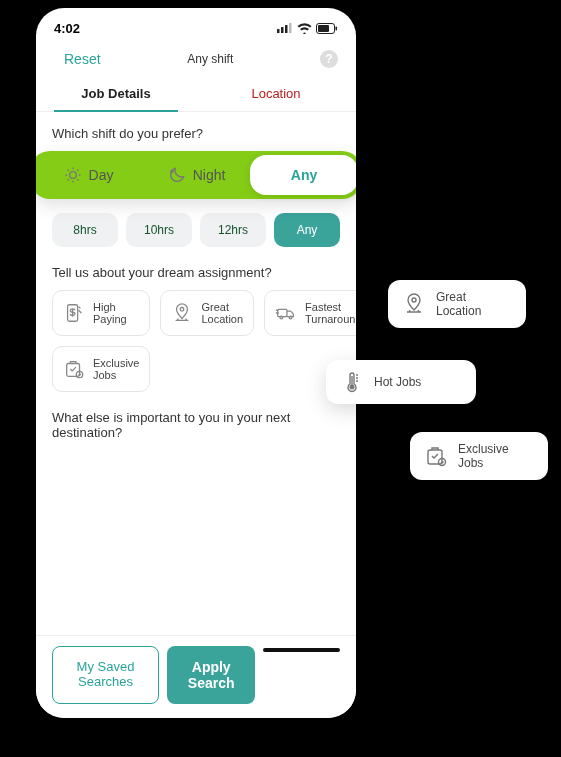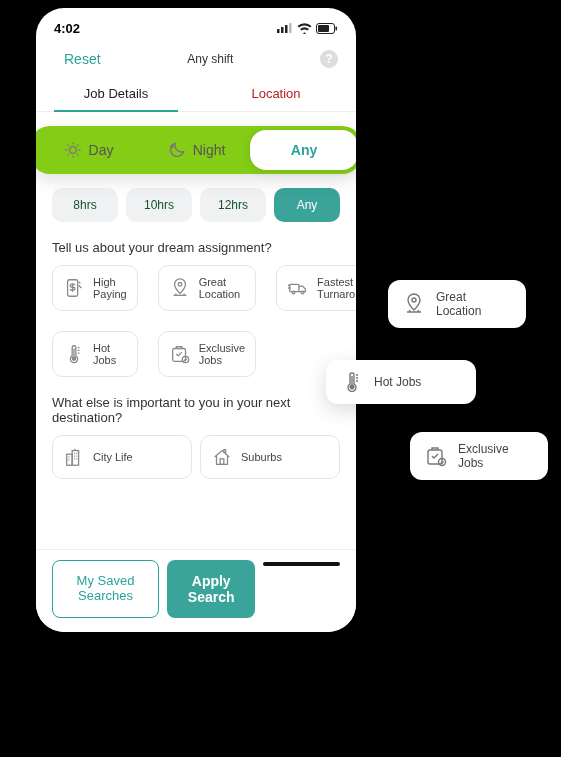--- a/index.html
+++ b/index.html
@@ -9,21 +9,21 @@
     height: 757px;
     font-family: -apple-system, BlinkMacSystemFont, "Segoe UI", sans-serif;
     position: relative;
     overflow: hidden;
   }
   .phone {
     position: absolute;
     left: 36px;
     top: 8px;
     width: 320px;
-    height: 624px;
+    height: 710px;
     background: #fff;
     border-radius: 28px;
     box-shadow: 0 8px 40px rgba(0,0,0,0.3);
     overflow: hidden;
     display: flex;
     flex-direction: column;
   }
   .statusbar {
     height: 32px;
     padding: 8px 18px 0 18px;
@@ -54,21 +54,21 @@
   }
   .tab {
     flex: 1; text-align: center;
     padding: 10px 0;
     font-size: 13px;
     color: #b91c1c;
     font-weight: 500;
     position: relative;
   }
   .tab.active {
-    font-weight: 400;
+    font-weight: 700;
     color: #222;
   }
   .tab.active::after {
     content: "";
     position: absolute;
     left: 18px; right: 18px; bottom: -1px;
     height: 2px; background: #2aa39a;
   }
   .content {
     flex: 1;
@@ -116,22 +116,22 @@
     background: #f0f1f2;
     font-size: 12px;
     color: #14532d;
   }
   .hour-chip.active {
     background: #3aa39a;
     color: #fff;
   }
   .card-grid {
     display: grid;
-    grid-template-columns: 1fr 1fr 1fr;
-    gap: 20px;
+    grid-template-columns: 1fr 1fr 1fr 1fr;
+    gap: 10px;
     margin-bottom: 18px;
   }
   .card {
     border: 1px solid #e4e5e7;
     border-radius: 10px;
     padding: 10px 10px;
     display: flex;
     align-items: center;
     gap: 8px;
     font-size: 11px;
@@ -225,20 +225,21 @@
     <span class="nav-help">?</span>
   </div>
 
   <div class="tabs">
     <div class="tab active"><span>Job Details</span></div>
     <div class="tab"><span>Location</span></div>
   </div>
 
   <div class="content">
 
+    <div class="q">Which shift do you prefer?</div>
 
     <div class="shift-seg-wrap">
       <div class="shift-seg">
         <div class="seg-item">
           <svg viewBox="0 0 24 24" fill="none" stroke="#777" stroke-width="1.6">
               <circle cx="12" cy="12" r="4"></circle>
               <path d="M12 3v2M12 19v2M3 12h2M19 12h2M5.5 5.5l1.4 1.4M17.1 17.1l1.4 1.4M5.5 18.5l1.4-1.4M17.1 6.9l1.4-1.4"></path>
             </svg>
           <span>Day</span>
         </div>
@@ -307,40 +308,20 @@
             <path d="M8 12l2 2 4-4"></path>
             <circle cx="18" cy="18" r="3.5"></circle>
             <path d="M17 18l1 1 1.5-1.5"></path>
           </svg>
         <span>Exclusive Jobs</span>
       </div>
     </div>
 
     <div class="q">What else is important to you in your next destination?</div>
 
-    <div class="dest-grid">
-      <div class="card">
-        <svg viewBox="0 0 24 24" fill="none" stroke="#888" stroke-width="1.4">
-            <rect x="4" y="9" width="6" height="12"></rect>
-            <rect x="10" y="5" width="7" height="16"></rect>
-            <path d="M12 8h1M14.5 8h1M12 11h1M14.5 11h1M12 14h1M14.5 14h1M6 12h1M6 15h1"></path>
-            <path d="M13 3v2"></path>
-          </svg>
-        <span>City Life</span>
-      </div>
-      <div class="card">
-        <svg viewBox="0 0 24 24" fill="none" stroke="#888" stroke-width="1.4">
-            <path d="M4 12l8-7 8 7"></path>
-            <path d="M6 11v9h12v-9"></path>
-            <rect x="10" y="14" width="4" height="6"></rect>
-            <path d="M14 7V4h2v5"></path>
-          </svg>
-        <span>Suburbs</span>
-      </div>
-    </div>
 
   </div>
 
   <div class="bottom divider-top">
     <div class="btn-outline"><span>My Saved Searches</span></div>
     <div class="btn-primary"><span>Apply Search</span></div>
     <div class="home-indicator"></div>
   </div>
 
 </div>

